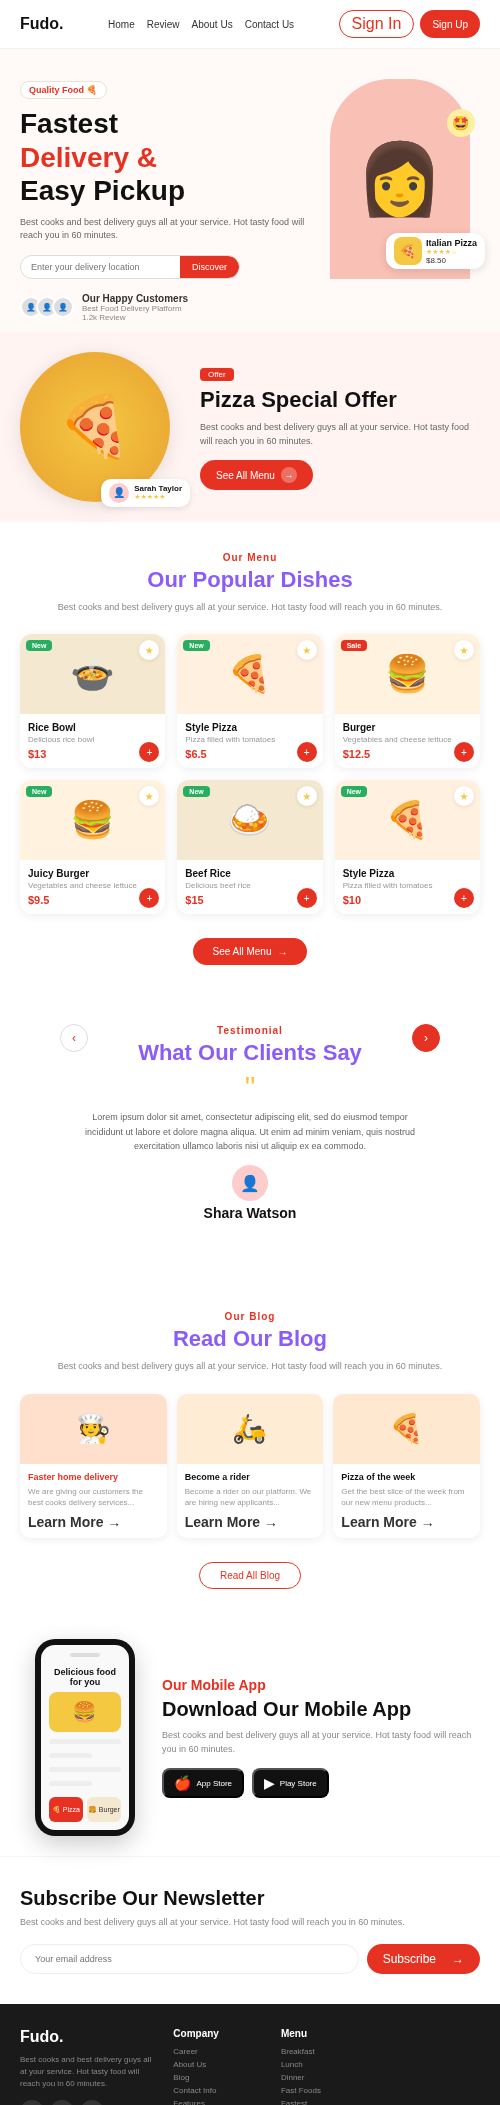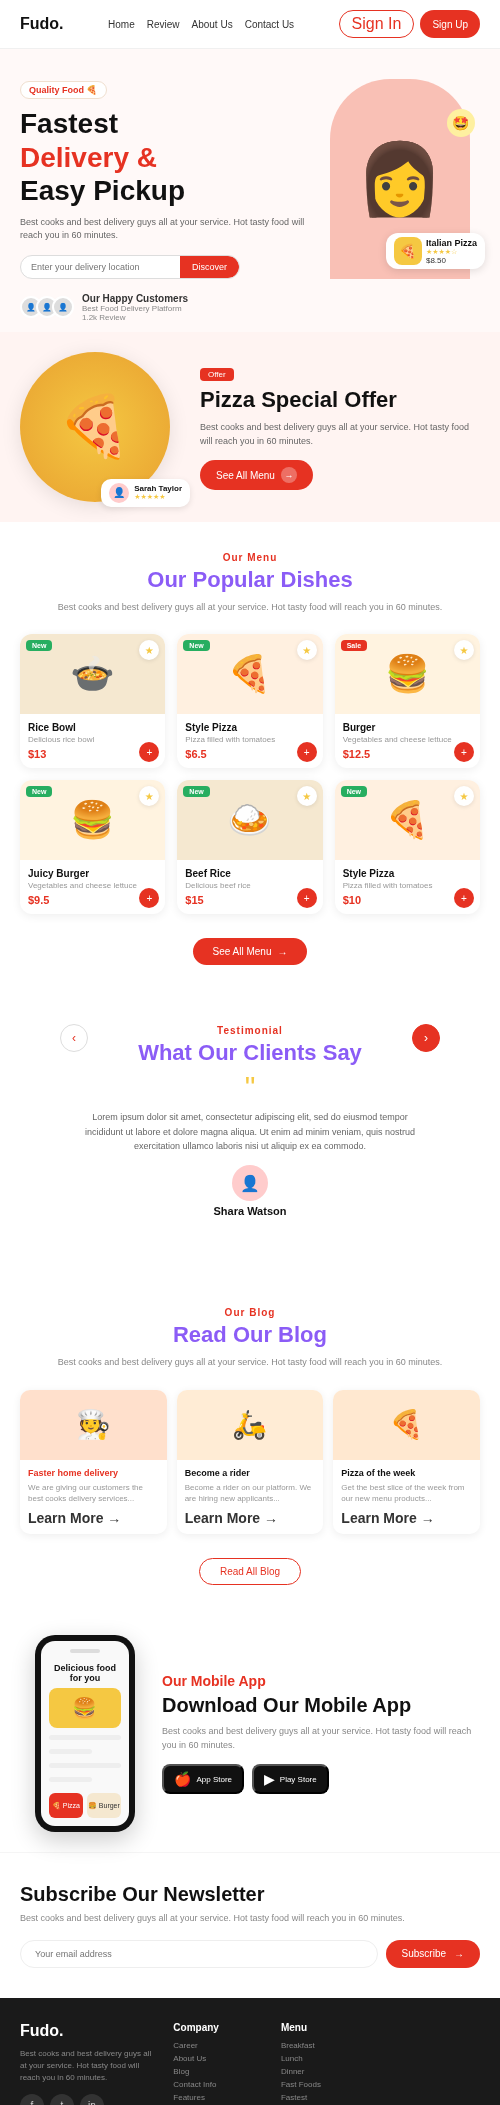--- a/index.html
+++ b/index.html
@@ -93,21 +93,21 @@
     .dish-price { font-size: 11px; font-weight: 700; color: #e63222; }
 
     
     .testimonials { background: #fff; padding: 30px 20px; text-align: center; }
     .testimonials .section-label { color: #e63222; }
     .testimonial-content { margin: 20px 0; position: relative; }
     .quote-icon { font-size: 30px; color: #f5c842; line-height: 1; margin-bottom: 8px; }
     .testimonial-text { font-size: 9px; color: #666; line-height: 1.6; max-width: 340px; margin: 0 auto 12px; }
     .reviewer { display: flex; flex-direction: column; align-items: center; gap: 4px; }
     .reviewer-avatar { width: 36px; height: 36px; border-radius: 50%; background: #fcc; display: flex; align-items: center; justify-content: center; font-size: 16px; }
-    .reviewer-name { font-size: 11px; font-weight: 700; color: #111; }
+    .reviewer-name { font-size: 14px; font-weight: 700; color: #111; }
     .testimonial-nav { display: flex; justify-content: space-between; align-items: center; margin-top: -60px; padding: 0 10px; }
     .nav-circle { width: 28px; height: 28px; border-radius: 50%; border: 1px solid #ddd; background: #fff; display: flex; align-items: center; justify-content: center; cursor: pointer; font-size: 12px; color: #e63222; }
 
     
     .blog { padding: 30px 20px; text-align: center; background: #fff; }
     .blog-grid { display: grid; grid-template-columns: repeat(3, 1fr); gap: 10px; margin-bottom: 16px; }
     .blog-card { background: #fff; border-radius: 10px; overflow: hidden; box-shadow: 0 2px 8px rgba(0,0,0,0.07); text-align: left; }
     .blog-img { height: 70px; display: flex; align-items: center; justify-content: center; font-size: 28px; }
     .blog-img-1 { background: #ffe0cc; }
     .blog-img-2 { background: #ffecd5; }
@@ -135,21 +135,21 @@
     .store-btns { display: flex; gap: 8px; }
     .store-btn { display: flex; align-items: center; gap: 5px; background: #111; color: #fff; border-radius: 8px; padding: 5px 10px; font-size: 8px; cursor: pointer; }
     .store-icon { font-size: 14px; }
 
     
     .newsletter { background: #fff; padding: 30px 20px; border-top: 1px solid #f5f5f5; }
     .newsletter-title { font-size: 20px; font-weight: 800; color: #111; margin-bottom: 6px; }
     .newsletter-desc { font-size: 9px; color: #888; line-height: 1.5; margin-bottom: 14px; }
     .newsletter-form { display: flex; gap: 8px; }
     .newsletter-input { flex: 1; border: 1px solid #eee; border-radius: 25px; padding: 8px 14px; font-size: 9px; outline: none; }
-    .newsletter-btn { background: #e63222; color: #fff; border: none; border-radius: 25px; padding: 8px 16px; font-size: 10px; cursor: pointer; display: flex; align-items: center; gap: 8px; white-space: nowrap; text-align: center; }
+    .newsletter-btn { background: #e63222; color: #fff; border: none; border-radius: 25px; padding: 8px 16px; font-size: 12px; cursor: pointer; display: flex; align-items: center; gap: 16px; white-space: nowrap; text-align: center; }
 
     
     footer { background: #1a1a1a; color: #ccc; padding: 24px 20px 16px; }
     .footer-grid { display: grid; grid-template-columns: 1.5fr 1fr 1fr 1fr; gap: 16px; margin-bottom: 16px; }
     .footer-logo { font-size: 16px; font-weight: 800; color: #fff; margin-bottom: 8px; }
     .footer-desc { font-size: 8px; color: #888; line-height: 1.5; margin-bottom: 10px; }
     .footer-social { display: flex; gap: 6px; }
     .social-icon { width: 24px; height: 24px; border-radius: 50%; background: #333; display: flex; align-items: center; justify-content: center; font-size: 10px; cursor: pointer; }
     .footer-heading { font-size: 10px; font-weight: 700; color: #fff; margin-bottom: 8px; }
     .footer-links { display: flex; flex-direction: column; gap: 4px; }

